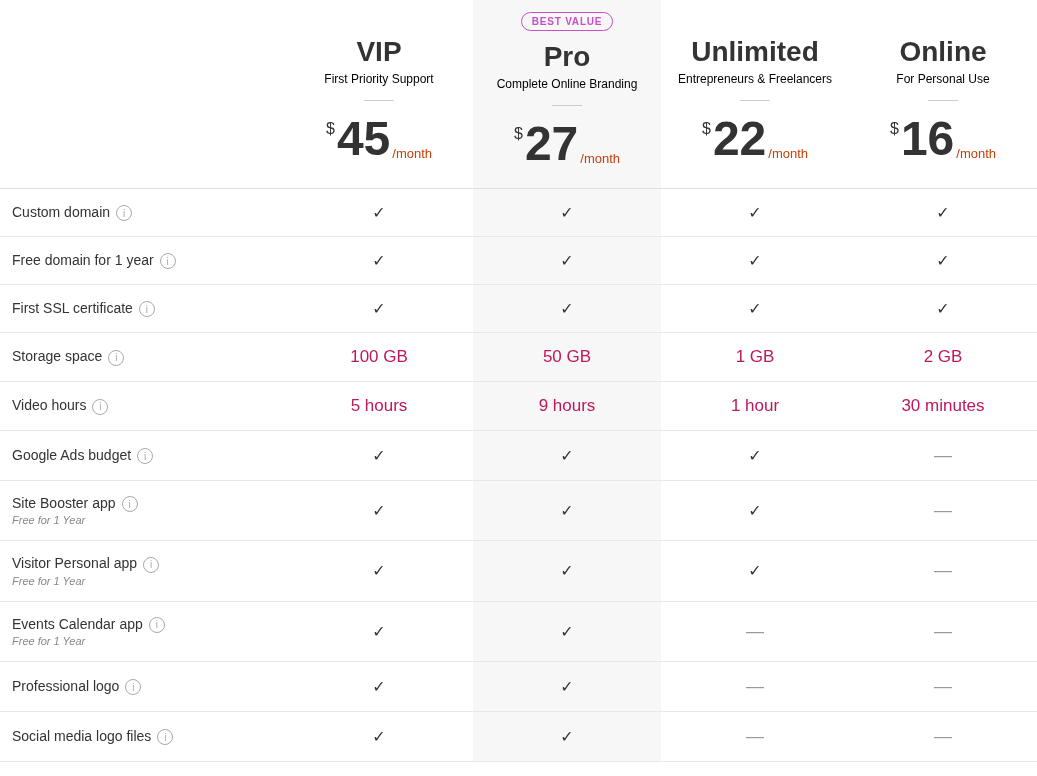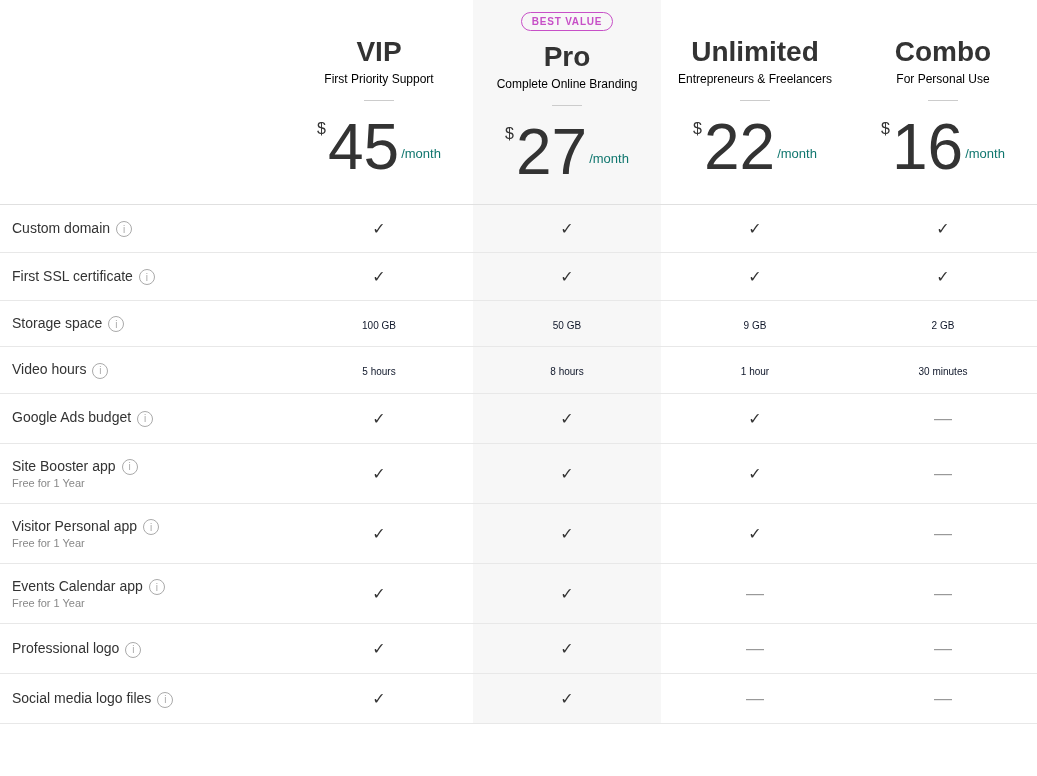--- a/index.html
+++ b/index.html
@@ -72,27 +72,27 @@
       justify-content: center;
       line-height: 1;
     }
     .price-dollar {
       font-size: 16px;
       font-weight: 400;
       margin-top: 6px;
       margin-right: 2px;
     }
     .price-amount {
-      font-size: 64px;
-      font-weight: 400;
+      font-size: 48px;
+      font-weight: 700;
       line-height: 1;
     }
     .price-per-month {
       font-size: 13px;
-      color: #0f766e;
+      color: #c2410c;
       margin-top: 32px;
       margin-left: 2px;
     }
     .pro-col .price-per-month {
       font-size: 13px;
     }
 
     
     .data-row td {
       padding: 14px 10px;
@@ -110,20 +110,21 @@
     .feature-name {
       font-size: 14px;
       font-weight: 500;
       display: inline;
     }
     .feature-sub {
       font-size: 11px;
       color: #888;
       display: block;
       margin-top: 2px;
+      font-style: italic;
     }
     .info-icon {
       display: inline-flex;
       align-items: center;
       justify-content: center;
       width: 16px;
       height: 16px;
       border: 1px solid #aaa;
       border-radius: 50%;
       font-size: 10px;
@@ -134,22 +135,22 @@
     }
     .check-mark {
       color: #333;
       font-size: 16px;
     }
     .dash-mark {
       color: #999;
       font-size: 18px;
     }
     .cell-text {
-      font-size: 10px;
-      color: #0f172a;
+      font-size: 17px;
+      color: #be185d;
     }
   </style>
 </head>
 <body>
 
 <div class="table-container">
   <table>
     <colgroup>
       <col class="feature-col">
       <col class="plan-col">
@@ -190,57 +191,64 @@
           <span class="plan-subtitle">Entrepreneurs &amp; Freelancers</span>
           <hr class="plan-divider">
           <div class="price-block">
             <span class="price-dollar">$</span>
             <span class="price-amount">22</span>
             <span class="price-per-month">/month</span>
           </div>
         </td>
         <td>
           <div style="height:24px;"></div>
-          <span class="plan-name">Combo</span>
+          <span class="plan-name">Online</span>
           <span class="plan-subtitle">For Personal Use</span>
           <hr class="plan-divider">
           <div class="price-block">
             <span class="price-dollar">$</span>
             <span class="price-amount">16</span>
             <span class="price-per-month">/month</span>
           </div>
         </td>
       </tr>
     </thead>
     <tbody id="features-tbody">
     <tr class="data-row">
           <td class="feature-cell"><span class="feature-name">Custom domain</span><span class="info-icon">i</span></td>
           <td><span class="check-mark">✓</span></td>
           <td class="pro-col"><span class="check-mark">✓</span></td>
           <td><span class="check-mark">✓</span></td>
           <td><span class="check-mark">✓</span></td>
         </tr>
         <tr class="data-row">
+          <td class="feature-cell"><span class="feature-name">Free domain for 1 year</span><span class="info-icon">i</span></td>
+          <td><span class="check-mark">✓</span></td>
+          <td class="pro-col"><span class="check-mark">✓</span></td>
+          <td><span class="check-mark">✓</span></td>
+          <td><span class="check-mark">✓</span></td>
+        </tr>
+        <tr class="data-row">
           <td class="feature-cell"><span class="feature-name">First SSL certificate</span><span class="info-icon">i</span></td>
           <td><span class="check-mark">✓</span></td>
           <td class="pro-col"><span class="check-mark">✓</span></td>
           <td><span class="check-mark">✓</span></td>
           <td><span class="check-mark">✓</span></td>
         </tr>
         <tr class="data-row">
           <td class="feature-cell"><span class="feature-name">Storage space</span><span class="info-icon">i</span></td>
           <td><span class="cell-text">100 GB</span></td>
           <td class="pro-col"><span class="cell-text">50 GB</span></td>
-          <td><span class="cell-text">9 GB</span></td>
+          <td><span class="cell-text">1 GB</span></td>
           <td><span class="cell-text">2 GB</span></td>
         </tr>
         <tr class="data-row">
           <td class="feature-cell"><span class="feature-name">Video hours</span><span class="info-icon">i</span></td>
           <td><span class="cell-text">5 hours</span></td>
-          <td class="pro-col"><span class="cell-text">8 hours</span></td>
+          <td class="pro-col"><span class="cell-text">9 hours</span></td>
           <td><span class="cell-text">1 hour</span></td>
           <td><span class="cell-text">30 minutes</span></td>
         </tr>
         <tr class="data-row">
           <td class="feature-cell"><span class="feature-name">Google Ads budget</span><span class="info-icon">i</span></td>
           <td><span class="check-mark">✓</span></td>
           <td class="pro-col"><span class="check-mark">✓</span></td>
           <td><span class="check-mark">✓</span></td>
           <td><span class="dash-mark">—</span></td>
         </tr>

